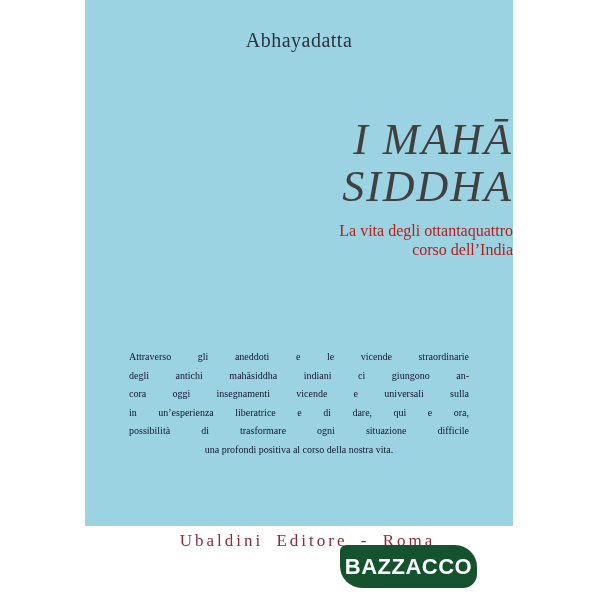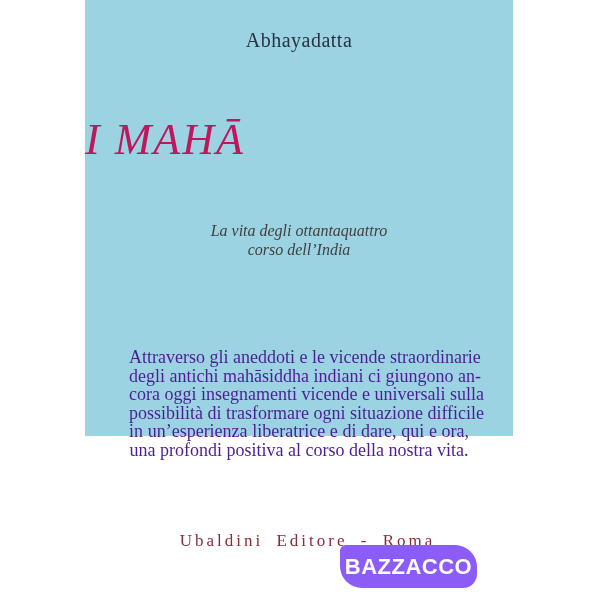--- a/index.html
+++ b/index.html
@@ -10,57 +10,56 @@
   }
   .page {
     position: relative;
     width: 600px; height: 600px;
     background: #ffffff;
     overflow: hidden;
   }
   .cover {
     position: absolute;
     left: 85px; top: 0;
-    width: 428px; height: 436px;
+    width: 428px; height: 526px;
     background: #9cd3e3;
   }
   .author {
     position: absolute;
     top: 29px; left: 0; right: 0;
     text-align: center;
     font-size: 20px;
     letter-spacing: 0.5px;
     color: #283440;
   }
   .title {
     position: absolute;
     top: 116px; left: 0; right: 0;
-    text-align: left;
+    text-align: right;
     font-style: italic;
     font-size: 44px;
     line-height: 47px;
     letter-spacing: 2px;
-    color: #be185d;
+    color: #404040;
   }
   .subtitle {
     position: absolute;
     top: 221px; left: 0; right: 0;
-    text-align: center;
-    font-style: italic;
+    text-align: right;
     font-size: 16px;
     line-height: 19px;
-    color: #404040;
+    color: #b91c1c;
   }
   .blurb {
     position: absolute;
     top: 348px; left: 44px;
     width: 340px;
-    font-size: 18px;
+    font-size: 10px;
     line-height: 18.5px;
-    color: #4c1d95;
+    color: #0f172a;
   }
   .blurb .line {
     text-align: justify;
     text-align-last: justify;
     white-space: nowrap;
   }
   .blurb .line.last {
     text-align: center;
     text-align-last: center;
   }
@@ -71,21 +70,21 @@
     font-size: 17px;
     letter-spacing: 3px;
     word-spacing: 6px;
     color: #8d2a3a;
     margin-left: 17px;
   }
   .watermark-badge {
     position: absolute;
     left: 255px; top: 545px;
     width: 137px; height: 43px;
-    background: #8b5cf6;
+    background: #14532d;
     border-radius: 6px 22px 14px 22px;
     display: flex;
     align-items: center;
     justify-content: center;
     text-align: center;
   }
   .watermark-badge .wm-text {
     font-family: "Liberation Sans", sans-serif;
     font-weight: bold;
     font-size: 22px;
@@ -96,33 +95,34 @@
 </head>
 <body>
 
 <div class="page">
   <div class="cover">
 
     <div class="author">Abhayadatta</div>
 
     <div class="title">
       <div>I MAHĀ</div>
+      <div>SIDDHA</div>
     </div>
 
     <div class="subtitle">
       <div>La vita degli ottantaquattro</div>
       <div>corso dell’India</div>
     </div>
 
     <div class="blurb">
       <div class="line">Attraverso gli aneddoti e le vicende straordinarie</div>
       <div class="line">degli antichi mahāsiddha indiani ci giungono an-</div>
       <div class="line">cora oggi insegnamenti vicende e universali sulla</div>
+      <div class="line">in un’esperienza liberatrice e di dare, qui e ora,</div>
       <div class="line">possibilità di trasformare ogni situazione difficile</div>
-      <div class="line">in un’esperienza liberatrice e di dare, qui e ora,</div>
       <div class="line last">una profondi positiva al corso della nostra vita.</div>
     </div>
 
     <div class="publisher">Ubaldini Editore - Roma</div>
 
     <div class="watermark-badge">
       <span class="wm-text">BAZZACCO</span>
     </div>
 
   </div>

